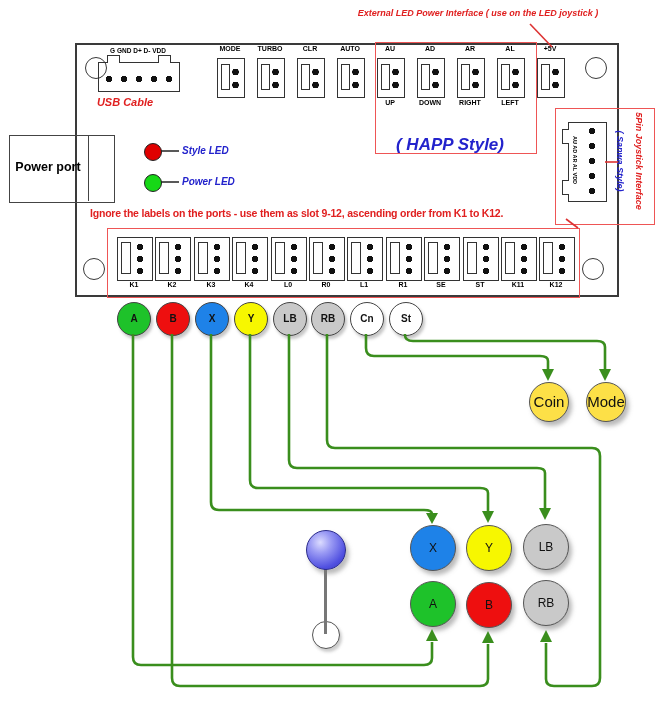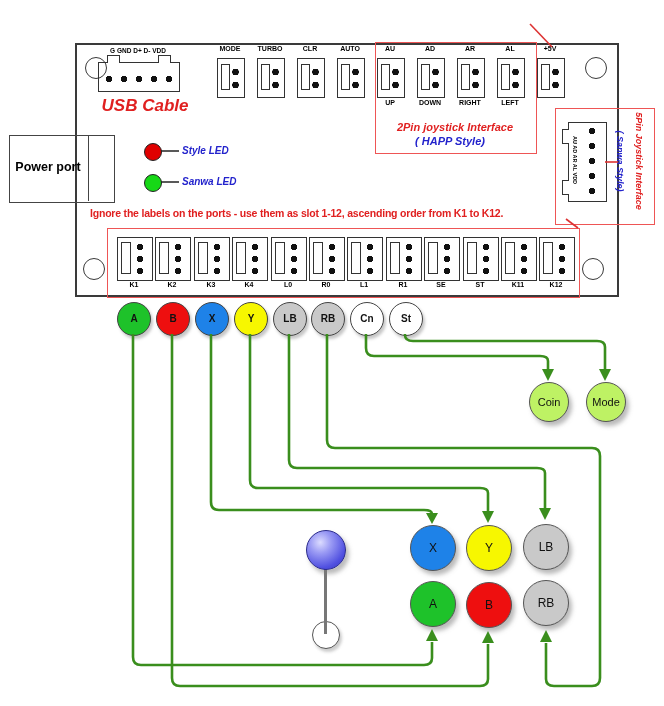--- a/index.html
+++ b/index.html
@@ -47,22 +47,22 @@
   
   .hc{position:absolute;top:302px;width:32px;height:32px;border-radius:50%;border:1.4px solid #444;
       text-align:center;line-height:32px;font-weight:bold;font-size:10px;color:#111;
       box-shadow:2px 3px 3px rgba(130,130,130,.45);}
   .cg{background:#1ec22a;} .cr{background:#ee0f0f;} .cb{background:#1e82e8;}
   .cy{background:#f7f700;} .cgr{background:#c9c9c9;} .cw{background:#fff;}
   
   .btn{position:absolute;width:44px;height:44px;border-radius:50%;border:1.5px solid #555;
        text-align:center;line-height:44px;font-size:12px;color:#111;
        box-shadow:3px 4px 4px rgba(120,120,120,.5);}
-  .btn-sm{position:absolute;width:38px;height:38px;border-radius:50%;border:1.5px solid #555;background:#bef264;
-       text-align:center;line-height:38px;font-size:11px;color:#111;
+  .btn-sm{position:absolute;width:38px;height:38px;border-radius:50%;border:1.5px solid #555;background:#fde047;
+       text-align:center;line-height:38px;font-size:15px;color:#111;
        box-shadow:3px 4px 4px rgba(120,120,120,.5);}
   .rot90{transform:rotate(90deg);transform-origin:50% 50%;}
   svg.overlay{position:absolute;left:0;top:0;z-index:5;pointer-events:none;}
   .wire{fill:none;stroke:#3a8e1d;stroke-width:2.6;stroke-linejoin:round;}
   .ah{fill:#3a8e1d;stroke:none;}
   .z6{z-index:6;}
 </style>
 </head>
 <body>
 
@@ -93,21 +93,21 @@
   </svg>
 
   <div class="board"></div>
   <div class="hole" style="left:85px;top:57px;"></div>
   <div class="hole" style="left:585px;top:57px;"></div>
   <div class="hole" style="left:83px;top:258px;"></div>
   <div class="hole" style="left:582px;top:258px;"></div>
 
   <span class="lbl" style="left:98px;top:47px;width:80px;font-size:6.5px;">G GND D+ D- VDD</span>
   <div class="usb"></div>
-  <span class="lbl ital redtext" style="left:100px;top:96px;width:90px;font-size:17px;">USB Cable</span>
+  <span class="lbl ital redtext" style="left:80px;top:96px;width:90px;font-size:11px;">USB Cable</span>
 
   <span class="lbl" style="left:205px;top:45px;width:50px;font-size:7px;">MODE</span>
   <span class="lbl" style="left:245px;top:45px;width:50px;font-size:7px;">TURBO</span>
   <span class="lbl" style="left:285px;top:45px;width:50px;font-size:7px;">CLR</span>
   <span class="lbl" style="left:325px;top:45px;width:50px;font-size:7px;">AUTO</span>
   <span class="lbl" style="left:365px;top:45px;width:50px;font-size:7px;">AU</span>
   <span class="lbl" style="left:405px;top:45px;width:50px;font-size:7px;">AD</span>
   <span class="lbl" style="left:445px;top:45px;width:50px;font-size:7px;">AR</span>
   <span class="lbl" style="left:485px;top:45px;width:50px;font-size:7px;">AL</span>
   <span class="lbl" style="left:525px;top:45px;width:50px;font-size:7px;">+5V</span>
@@ -119,40 +119,40 @@
   <div class="con2" style="left:417px;"></div>
   <div class="con2" style="left:457px;"></div>
   <div class="con2" style="left:497px;"></div>
   <div class="con2" style="left:537px;"></div>
   <span class="lbl" style="left:365px;top:99px;width:50px;font-size:7px;">UP</span>
   <span class="lbl" style="left:405px;top:99px;width:50px;font-size:7px;">DOWN</span>
   <span class="lbl" style="left:445px;top:99px;width:50px;font-size:7px;">RIGHT</span>
   <span class="lbl" style="left:485px;top:99px;width:50px;font-size:7px;">LEFT</span>
 
   <div class="redbox" style="left:375px;top:42px;width:160px;height:110px;"></div>
-  <span class="lbl ital redtext" style="left:375px;top:121px;width:160px;font-size:11px;">2Pin joystick Interface</span>
-  <span class="lbl ital bluetext" style="left:375px;top:135px;width:150px;font-size:11px;">( HAPP Style)</span>
-
+  <span class="lbl ital bluetext" style="left:375px;top:135px;width:150px;font-size:17px;">( HAPP Style)</span>
+
+  <span class="lbl ital redtext" style="left:352px;top:8px;width:252px;font-size:9px;">External LED Power Interface ( use on the LED joystick )</span>
 
   <div class="redbox" style="left:555px;top:108px;width:98px;height:115px;"></div>
   <div class="con5"></div>
   <span class="lbl rot90" style="left:538px;top:157px;width:74px;font-size:5.5px;">AU AD AR AL VDD</span>
   <span class="lbl ital bluetext rot90" style="left:570px;top:156px;width:100px;font-size:9px;">( Sanwa Style)</span>
   <span class="lbl ital redtext rot90" style="left:581px;top:156px;width:116px;font-size:9px;">5Pin Joystick Interface</span>
 
   <div class="abs" style="left:9px;top:135px;width:104px;height:66px;border:1.6px solid #444;"></div>
   <div class="abs" style="left:88px;top:135px;width:0;height:66px;border-left:1.6px solid #444;"></div>
   <span class="lbl" style="left:12px;top:160px;width:72px;font-size:12.5px;">Power port</span>
 
   <div class="abs" style="left:144px;top:143px;width:16px;height:16px;border-radius:50%;background:#e00000;border:1.4px solid #222;"></div>
   <span class="lbl ital bluetext" style="left:182px;top:145px;font-size:10px;text-align:left;">Style LED</span>
   <div class="abs" style="left:144px;top:174px;width:16px;height:16px;border-radius:50%;background:#16d816;border:1.4px solid #222;"></div>
-  <span class="lbl ital bluetext" style="left:182px;top:176px;font-size:10px;text-align:left;">Sanwa LED</span>
-
-  <span class="lbl redtext" style="left:90px;top:207px;font-size:10.5px;letter-spacing:-0.2px;text-align:left;">Ignore the labels on the ports - use them as slot 1-12, ascending order from K1 to K12.</span>
+  <span class="lbl ital bluetext" style="left:182px;top:176px;font-size:10px;text-align:left;">Power LED</span>
+
+  <span class="lbl redtext" style="left:90px;top:207px;font-size:10.5px;letter-spacing:-0.2px;text-align:left;">Ignore the labels on the ports - use them as slot 9-12, ascending order from K1 to K12.</span>
 
   <div class="redbox" style="left:107px;top:228px;width:471px;height:68px;"></div>
   <div class="port3" style="left:117px;"></div>
   <div class="port3" style="left:155px;"></div>
   <div class="port3" style="left:194px;"></div>
   <div class="port3" style="left:232px;"></div>
   <div class="port3" style="left:271px;"></div>
   <div class="port3" style="left:309px;"></div>
   <div class="port3" style="left:347px;"></div>
   <div class="port3" style="left:386px;"></div>

